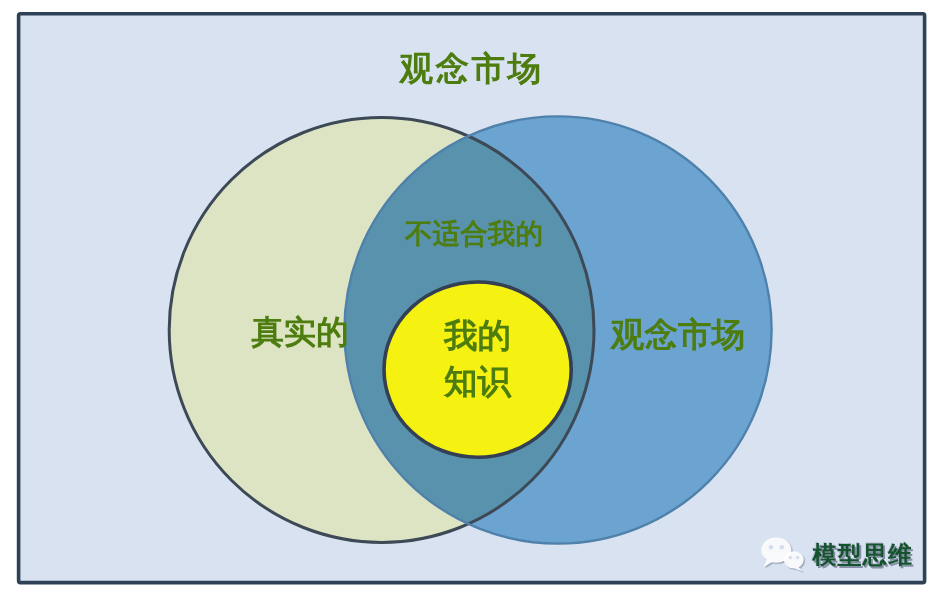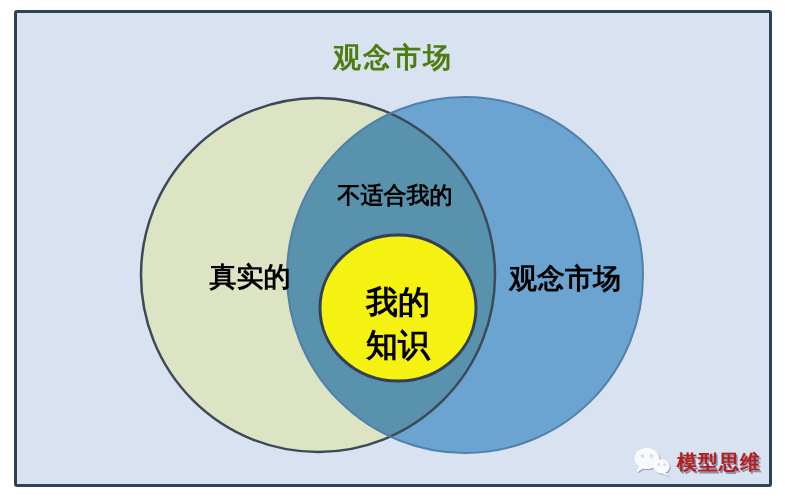--- a/index.html
+++ b/index.html
@@ -36,44 +36,44 @@
     text-align: center;
     font-size: 28px;
     font-weight: bold;
     color: #4d7c0f;
     letter-spacing: 2px;
   }
   .label {
     position: absolute;
     transform: translate(-50%, -50%);
     font-weight: bold;
-    color: #000000;
+    color: #4d7c0f;
     white-space: nowrap;
     text-align: right;
   }
   .label-left    { left: 200px; top: 264px; font-size: 27px; margin-left: 33px; }
   .label-right   { left: 548px; top: 266px; font-size: 28px; }
   .label-overlap { left: 378px; top: 182px; font-size: 23px; }
-  .label-inner   { left: 381px; top: 311px; font-size: 32px; line-height: 1.35; }
+  .label-inner   { left: 381px; top: 286px; font-size: 28px; line-height: 1.35; }
   .watermark {
     position: absolute;
     left: 617px;
     top: 434px;
     display: flex;
     align-items: center;
     gap: 7px;
   }
   .wechat-icon {
     filter: drop-shadow(1px 1.5px 0.5px rgba(110,120,145,0.65));
   }
   .watermark-text {
     font-size: 20px;
     font-weight: bold;
     letter-spacing: 1px;
-    color: #b91c1c;
+    color: #14532d;
     text-shadow: 1.5px 1.5px 0 rgba(120,130,152,0.85),
                  -0.5px -0.5px 0 rgba(120,130,152,0.35);
   }
   
   .ring-left   { fill: none; stroke: #3e4956; stroke-width: 2.5; }
   .ring-right  { fill: none; stroke: #4f81ab; stroke-width: 2;   }
   .ring-inner  { stroke: #333f52; stroke-width: 3; }
 </style>
 </head>
 <body>

